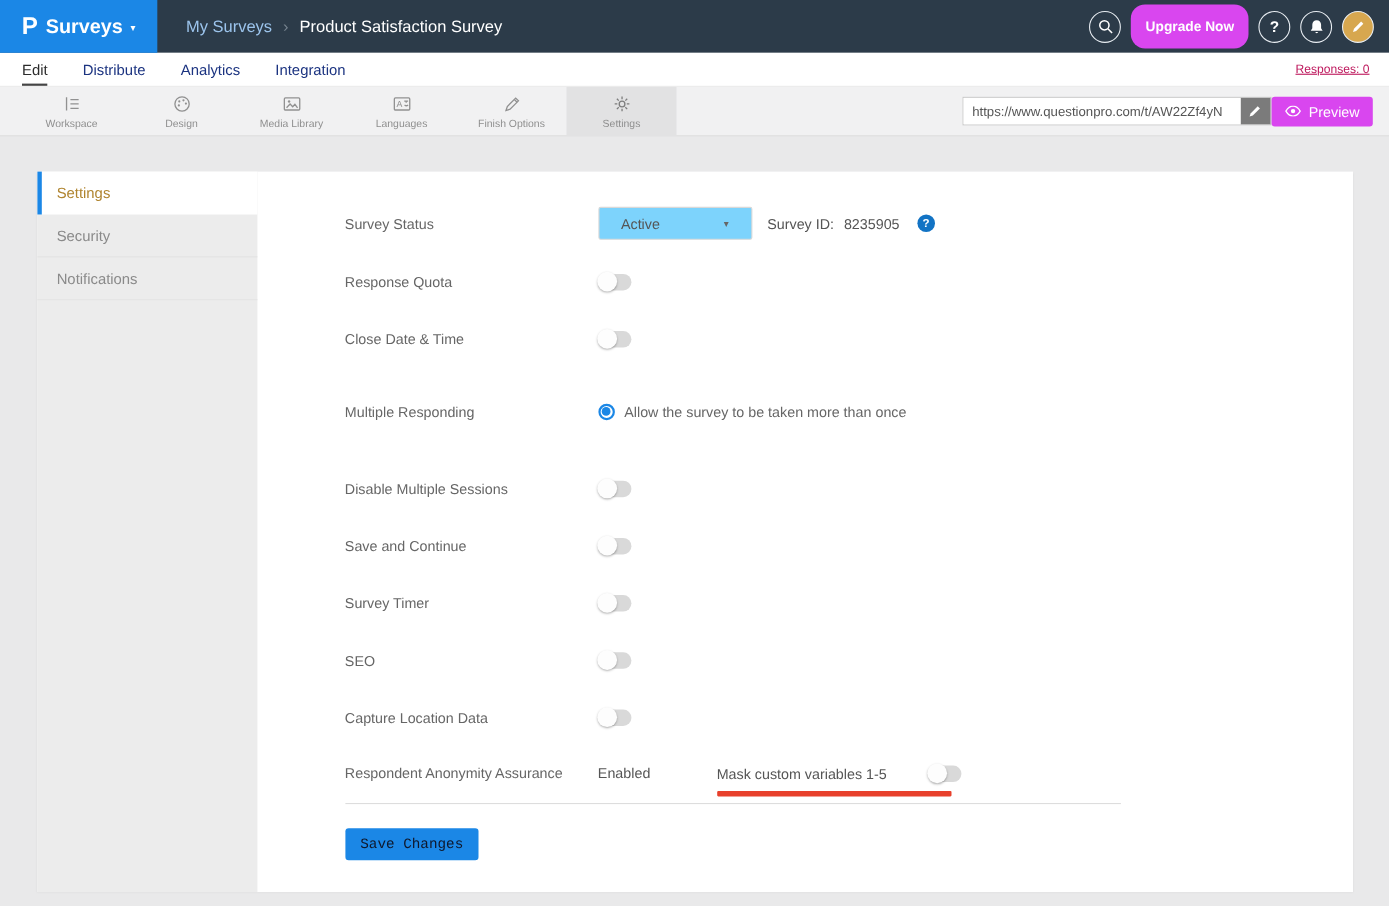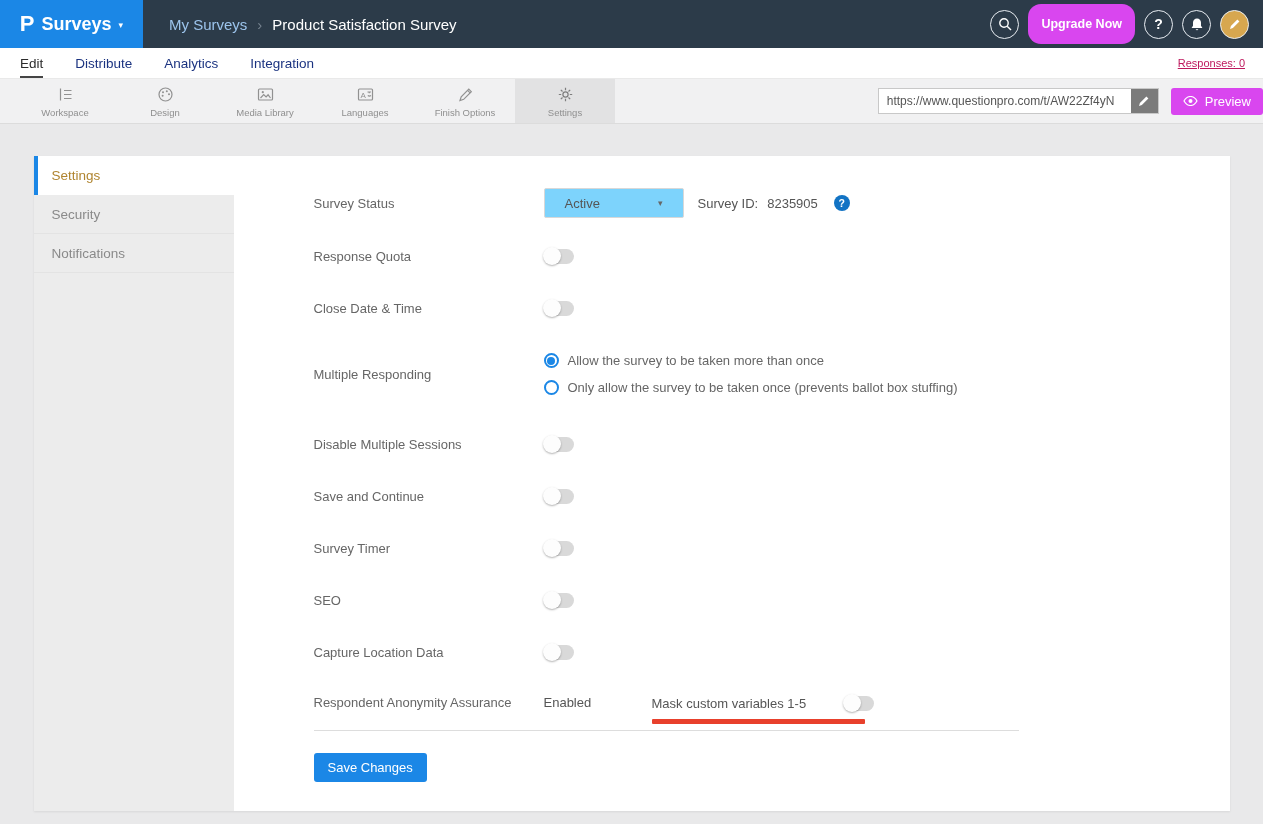--- a/index.html
+++ b/index.html
@@ -35,21 +35,21 @@
   .tab.active { color:#2B2B2B; border-bottom-color:#454545; }
   .responses { margin-left:auto; font-size:11px; color:#be185d;text-decoration:underline; }
 
   
   .toolbar { height:45px; background:#F1F1F2; border-bottom:1px solid #DCDCDC;
              display:flex; align-items:stretch; padding-left:15px; }
   .tool { width:100px; display:flex; flex-direction:column; align-items:center;
           justify-content:center; gap:3px; cursor:pointer; }
   .tool .tlabel { font-size:9.5px; color:#8F8F8F; }
   .tool.active { background:#E2E2E3; }
-  .toolbar-right { margin-left:auto; display:flex; align-items:center; gap:12px; }
+  .toolbar-right { margin-left:auto; display:flex; align-items:center; padding-right:15px; }
   .url-wrap { display:flex; align-items:stretch; height:26px; border:1px solid #C8C8C8;
               background:#fff; width:281px; }
   .url-input { flex:1; border:none; outline:none; font-size:12px; color:#555; padding:0 8px;
                font-family:inherit; min-width:0; }
   .url-edit { width:27px; background:#7B7B7B; display:flex; align-items:center;
               justify-content:center; cursor:pointer; }
   .preview-btn { height:27px; background:#d946ef; color:#fff; border-radius:3px; display:flex;
                  align-items:center; gap:7px; padding:0 12px; font-size:13px; cursor:pointer; }
 
   
@@ -93,22 +93,22 @@
   .anon-row { margin-bottom:0; align-items:flex-start; }
   .anon-row .flabel { padding-top:5px; }
   .enabled-text { width:108px; flex:0 0 auto; font-size:13px; color:#555; padding-top:5px; }
   .mask-group { display:flex; flex-direction:column; }
   .mask-line { display:flex; align-items:center; gap:38px; height:26px; }
   .mask-label { font-size:13px; color:#555; }
   .red-underline { width:213px; height:5px; background:#E8402C; margin-top:3px; border-radius:1px; }
 
   .divider { width:705px; border-top:1px solid #DDDDDD; margin-top:6px; }
   .save-btn { margin-top:22px; display:inline-flex; align-items:center; height:29px;
-              background:#1B87E6; color:#ffffff; font-size:13px; border:none; border-radius:3px;
-              padding:0 14px; cursor:pointer; font-family:Liberation Sans, sans-serif; }
+              background:#1B87E6; color:#0f172a; font-size:13px; border:none; border-radius:3px;
+              padding:0 14px; cursor:pointer; font-family:Liberation Mono, monospace; }
 </style>
 </head>
 <body>
 
 <div class="topbar">
   <div class="brand">
     <span class="logo">P</span>
     <span class="name">Surveys</span>
     <span class="caret">▾</span>
   </div>
@@ -271,24 +271,20 @@
       </div>
 
       
       <div class="frow mr-row">
         <span class="flabel">Multiple Responding</span>
         <div class="radio-group">
           <label class="radio-line">
             <span class="radio checked"></span>
             <span class="radio-label">Allow the survey to be taken more than once</span>
           </label>
-          <label class="radio-line">
-            <span class="radio"></span>
-            <span class="radio-label">Only allow the survey to be taken once (prevents ballot box stuffing)</span>
-          </label>
         </div>
       </div>
 
       
       <div class="frow">
         <span class="flabel">Disable Multiple Sessions</span>
         <span class="toggle">
             <span class="knob"></span>
           </span>
       </div>

